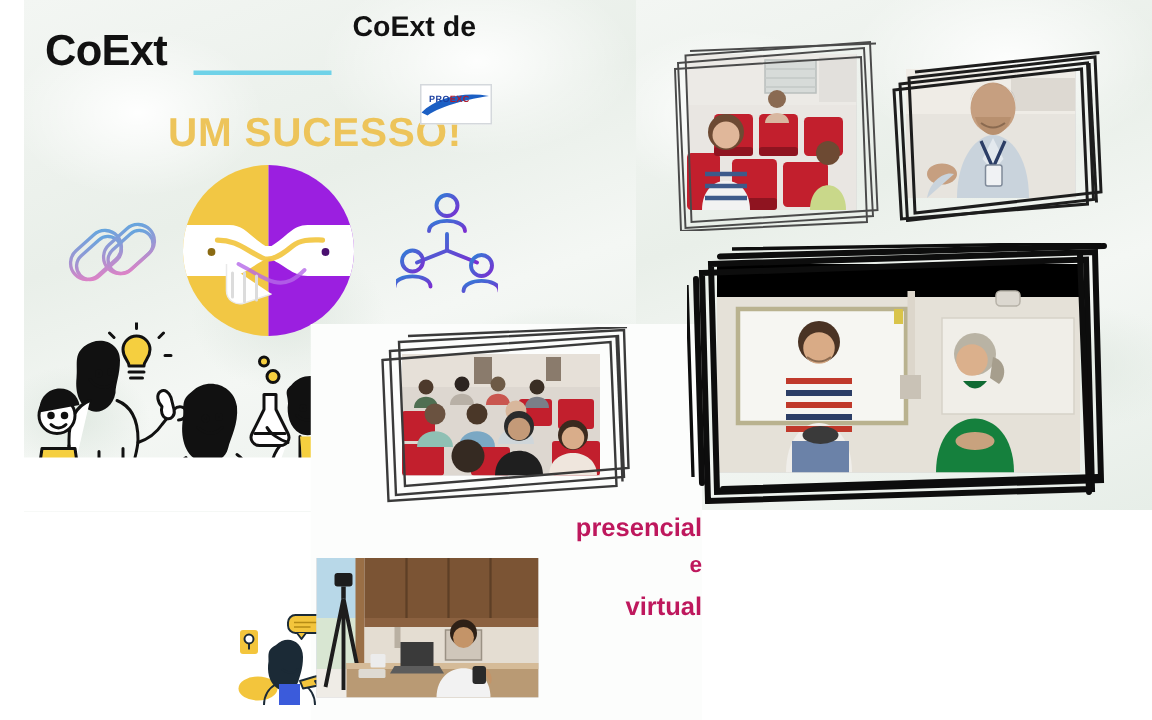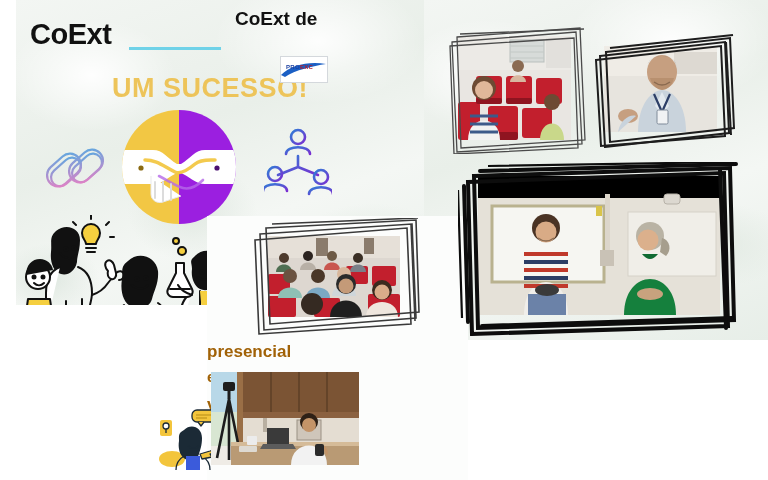--- a/index.html
+++ b/index.html
@@ -44,21 +44,21 @@
   
   .chain{position:absolute;left:23px;top:137px;width:72px;height:64px;}
   
   .org{position:absolute;left:248px;top:127px;width:68px;height:70px;}
   
   .students{position:absolute;left:0px;top:215px;width:232px;height:112px;}
 
   
   #mid-panel{left:207px;top:216px;width:261px;height:264px;}
   .mid-white{position:absolute;left:0;top:0;width:261px;height:264px;background:#fcfdfc;}
-  .pv-line{position:absolute;width:261px;text-align:left;font-weight:bold;color:#a16207;}
+  .pv-line{position:absolute;width:261px;text-align:right;font-weight:bold;color:#be185d;}
   .pv1{top:126px;font-size:17px;left:0;}
   .pv2{top:152px;font-size:15px;left:0;}
   .pv3{top:179px;font-size:17px;left:0;}
   .virtual-ill{position:absolute;left:158px;top:404px;width:110px;height:66px;}
 
   
   #right-panel{left:424px;top:0;width:344px;height:340px;}
 
   
   .photo{position:absolute;overflow:hidden;background:#cfcfcf;}

